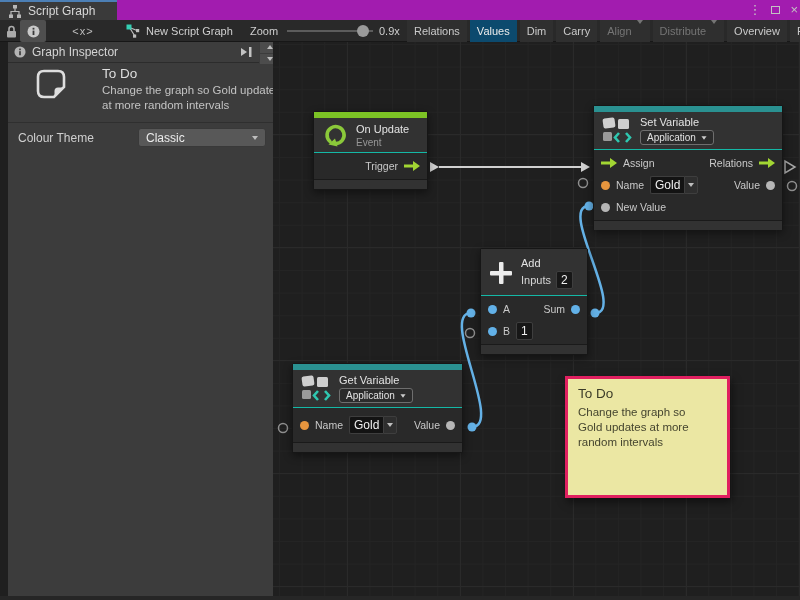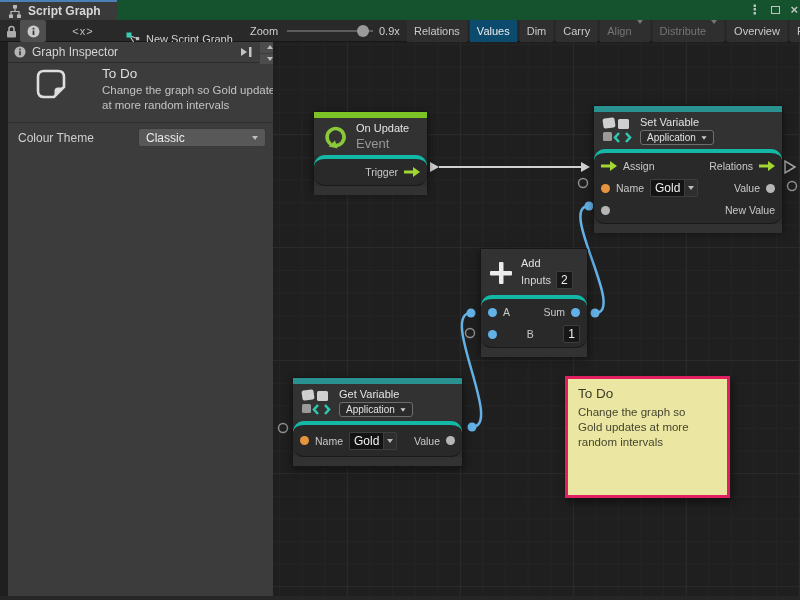--- a/index.html
+++ b/index.html
@@ -1,36 +1,36 @@
 <!DOCTYPE html>
 <html><head>
 <meta charset="utf-8">
 <style>
   * { margin:0; padding:0; box-sizing:border-box; }
   html,body { width:800px; height:600px; overflow:hidden; background:#1f1f1f;
               font-family:"Liberation Sans","DejaVu Sans",sans-serif; }
   #app { position:relative; width:800px; height:600px; background:#1f1f1f; }
 
   
-  #titlebar { position:absolute; left:0; top:0; width:800px; height:20px; background:#14532d;font-weight:bold; }
+  #titlebar { position:absolute; left:0; top:0; width:800px; height:20px; background:#a21caf; }
   #tab-active { position:absolute; left:0; top:0; width:117px; height:20px; background:#3a3a3a;
                 border-top:2px solid #4c7fb5; display:flex; align-items:center; gap:6px; padding:0 8px; }
   #tab-active .tab-label { font-size:12px; color:#d8d8d8; white-space:nowrap; }
   #win-controls { position:absolute; right:2px; top:0; height:20px; display:flex; align-items:center; gap:10px; }
   .winc { color:#c2c2c2; font-size:13px; line-height:20px; cursor:default; }
   #maximize-box { width:9px; height:8px; border:1.5px solid #c2c2c2; display:inline-block; }
 
   
   #toolbar { position:absolute; left:0; top:20px; width:800px; height:22px; background:#292929;
              border-bottom:1px solid #171717; }
   .tbtn { position:absolute; top:0; height:22px; display:flex; align-items:center; justify-content:center; }
   #btn-lock { left:2px; width:18px; }
   #btn-info { left:20px; width:26px; background:#4f4f4f; border-radius:2px; }
   #btn-code { left:66px; width:34px; font-size:11px; color:#bdbdbd; letter-spacing:1px; }
-  #btn-newgraph { left:126px; display:flex; gap:6px; align-items:center;margin-top:8px; }
+  #btn-newgraph { left:126px; display:flex; gap:6px; align-items:center; }
   #btn-newgraph .lbl { font-size:11px; color:#cfcfcf; white-space:nowrap; }
   #zoom-label { position:absolute; left:250px; top:0; height:22px; line-height:22px; font-size:11px; color:#cfcfcf; }
   #zoom-slider { position:absolute; left:287px; top:0; width:86px; height:22px; }
   #zoom-track { position:absolute; left:0; top:10px; width:86px; height:2px; background:#5c5c5c; }
   #zoom-handle { position:absolute; left:70px; top:5px; width:12px; height:12px; border-radius:50%; background:#9a9a9a; }
   #zoom-value { position:absolute; left:379px; top:0; height:22px; line-height:22px; font-size:11px; color:#cfcfcf; }
   #tb-buttons { position:absolute; left:407px; top:0; width:393px; height:22px; display:flex; gap:3px; overflow:hidden; }
   .tb-btn { height:22px; line-height:22px; padding:0 7px; font-size:11px; color:#cacaca;
             background:#2f2f2f; white-space:nowrap; display:flex; gap:5px; }
   .tb-btn.selected { background:#0c4a6e; color:#ececec; }
@@ -69,25 +69,25 @@
     background-position:74px 92px, 74px 92px, 6px 2px, 6px 2px; }
   #wires { position:absolute; left:0; top:0; width:527px; height:558px; }
 
   
   .node { position:absolute; background:#2e2e2e; border:1px solid #161616; border-radius:2px;
           box-shadow:0 3px 9px rgba(0,0,0,.45); display:flex; flex-direction:column; }
   .colorbar { height:6px; flex:0 0 auto; }
   .node-header { background:#323232; display:flex; align-items:center; gap:8px; padding:4px 8px; flex:0 0 auto; }
   .hdr-col { display:flex; flex-direction:column; gap:2px; }
   .node-title { font-size:11px; color:#e3e3e3; white-space:nowrap; }
-  .node-sub { font-size:13px; color:#979797; }
-  .node-ports { background:#292929; border-top:4px solid #14b8a6; border-bottom:1px solid #1a1a1a;
-                flex:1; display:flex; flex-direction:column; justify-content:center; padding:2px 0;border-radius:11px; }
+  .node-sub { font-size:10px; color:#979797; }
+  .node-ports { background:#292929; border-top:1px solid #14b8a6; border-bottom:1px solid #1a1a1a;
+                flex:1; display:flex; flex-direction:column; justify-content:center; padding:2px 0; }
   .port-row { display:flex; align-items:center; height:22px; padding:0 7px; gap:6px;
-              font-size:10.5px; color:#c9c9c9; white-space:nowrap;justify-content:space-between; }
+              font-size:10.5px; color:#c9c9c9; white-space:nowrap; }
   .spacer { flex:1; }
   .node-footer { background:#323232; height:9px; flex:0 0 auto; }
   .dot { width:9px; height:9px; border-radius:50%; flex:0 0 auto; }
   .dot.blue { background:#62b1e8; } .dot.orange { background:#e6953e; } .dot.gray { background:#b6b6b6; }
   .chip { display:inline-flex; align-items:center; gap:5px; background:#2b2b2b; border:1px solid #6e6e6e;
           border-radius:3px; padding:1px 6px; font-size:10px; color:#e2e2e2; }
   .chip .tri-down { border-top-color:#cccccc; transform:scale(.85); }
   .valbox { background:#171717; border:1px solid #3e3e3e; border-radius:2px; padding:1px 4px;
             font-size:12px; color:#f0f0f0; }
   .gold-dd { display:inline-flex; align-items:stretch; }
@@ -346,21 +346,21 @@
         </div>
         <div class="port-row">
           <span class="dot blue"></span>
           <span>B</span>
           <span class="valbox">1</span>
         </div>
       </div>
       <div class="node-footer"></div>
     </div>
 
-    <div class="node" style="left:19px; top:335px; width:171px; height:90px;">
+    <div class="node" style="left:19px; top:321px; width:171px; height:90px;">
       <div class="colorbar" style="background:#2a9191;"></div>
       <div class="node-header">
         <svg width="30" height="29" viewBox="0 0 30 29">
           <rect x="1" y="2" width="12" height="10" rx="2" fill="#cfcfcf" transform="rotate(-8 7 7)"></rect>
           <rect x="16" y="3" width="11" height="10" rx="1.5" fill="#cfcfcf"></rect>
           <rect x="1" y="16" width="9" height="9" rx="1.5" fill="#9a9a9a"></rect>
           <path d="M17 17 L13 21.5 L17 26" stroke="#2fc7b0" stroke-width="2.6" fill="none"></path>
           <path d="M24 17 L28 21.5 L24 26" stroke="#2fc7b0" stroke-width="2.6" fill="none"></path>
         </svg>
         <div class="hdr-col">

